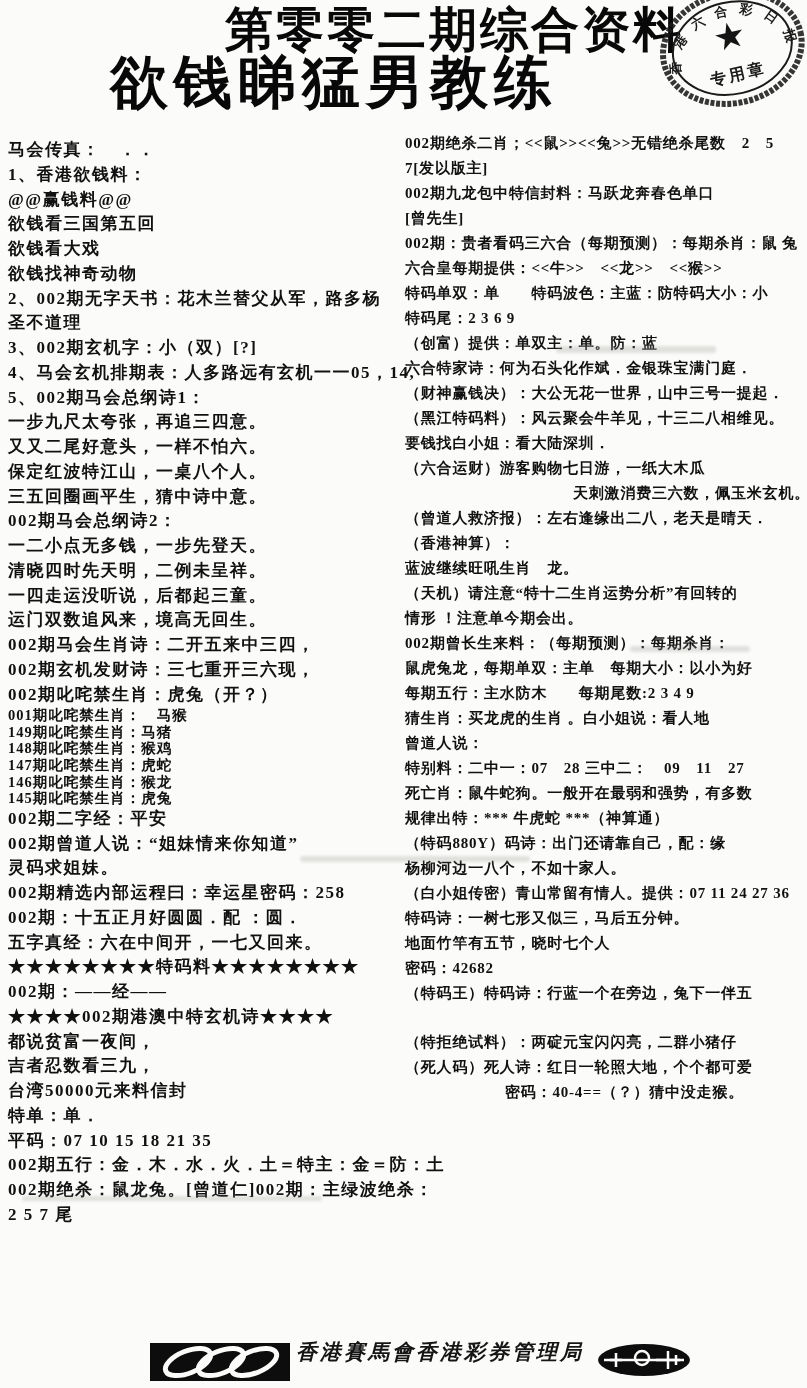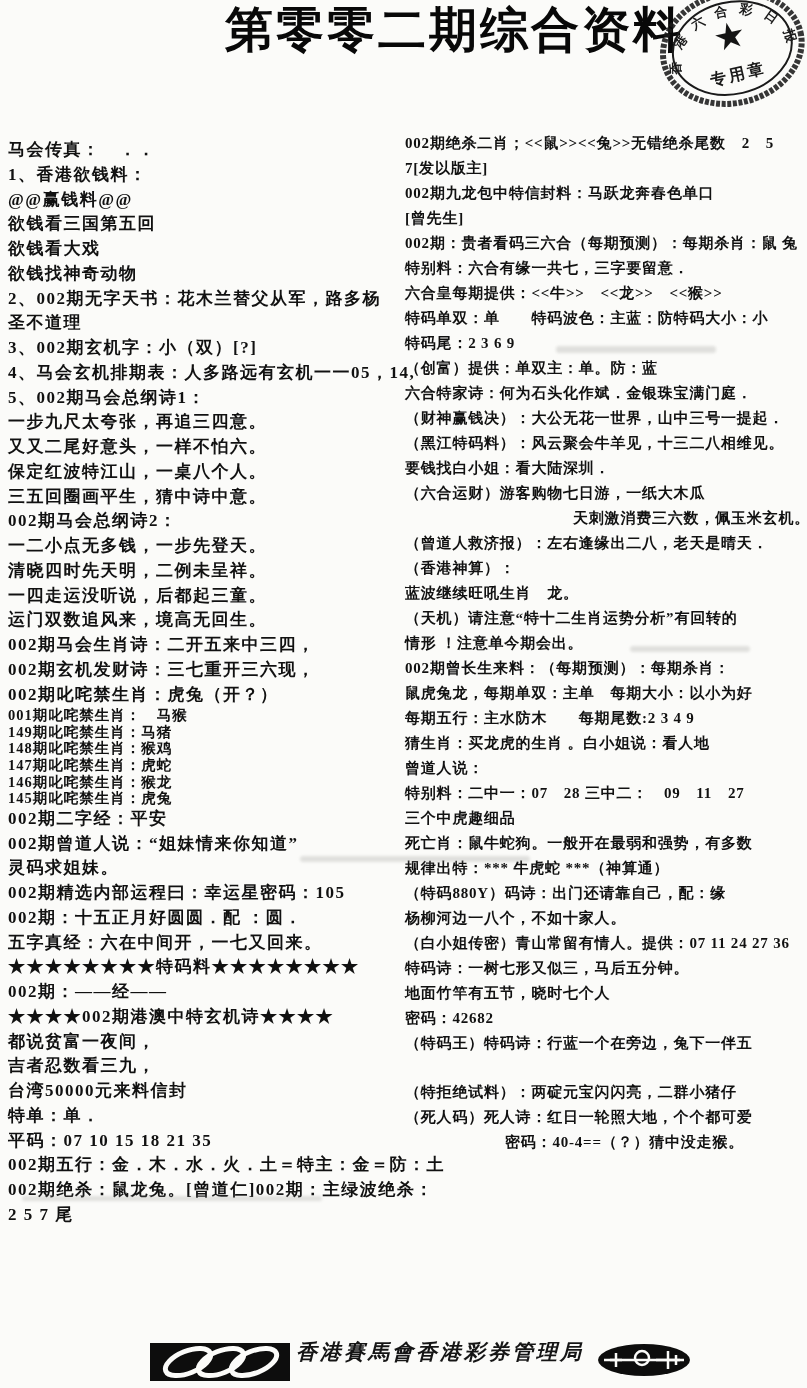--- a/index.html
+++ b/index.html
@@ -64,20 +64,21 @@
     font-weight:900;font-size:13px;letter-spacing:0.5px;
     color:#101010;white-space:nowrap;
   }
 </style>
 </head>
 <body>
 
 <div class="page">
 
   <div class="title1">第零零二期综合资料</div>
+  <div class="title2">欲钱睇猛男教练</div>
 
   <div class="stamp">
     <svg width="150" height="122" viewBox="0 0 150 122">
       <ellipse cx="75" cy="58" rx="70" ry="55" fill="none" stroke="#1a1a1a" stroke-width="6" stroke-dasharray="4 1.6" opacity="0.88"></ellipse>
       <ellipse cx="75" cy="58" rx="60" ry="46" fill="none" stroke="#1a1a1a" stroke-width="2"></ellipse>
       <path id="stamp-arc" d="M 22 78 A 55 42 0 1 1 128 78" fill="none"></path>
       <text font-size="13" font-weight="bold" fill="#1a1a1a" font-family="Liberation Serif, DejaVu Serif, serif" letter-spacing="11">
         <textPath href="#stamp-arc" startOffset="6">香港六合彩日报社</textPath>
       </text>
       <text x="75" y="58" text-anchor="middle" font-size="36" fill="#141414">★</text>
@@ -111,42 +112,41 @@
       <div class="line">002期叱咤禁生肖：虎兔（开？）</div>
       <div class="line small">001期叱咤禁生肖：　马猴</div>
       <div class="line small">149期叱咤禁生肖：马猪</div>
       <div class="line small">148期叱咤禁生肖：猴鸡</div>
       <div class="line small">147期叱咤禁生肖：虎蛇</div>
       <div class="line small">146期叱咤禁生肖：猴龙</div>
       <div class="line small">145期叱咤禁生肖：虎兔</div>
       <div class="line">002期二字经：平安</div>
       <div class="line">002期曾道人说：“姐妹情来你知道”</div>
       <div class="line">灵码求姐妹。</div>
-      <div class="line">002期精选内部运程曰：幸运星密码：105</div>
+      <div class="line">002期精选内部运程曰：幸运星密码：258</div>
       <div class="line">002期：十五正月好圆圆．配 ：圆．</div>
       <div class="line">五字真经：六在中间开，一七又回来。</div>
       <div class="line">★★★★★★★★特码料★★★★★★★★</div>
       <div class="line">002期：——经——</div>
       <div class="line">★★★★002期港澳中特玄机诗★★★★</div>
       <div class="line">都说贫富一夜间，</div>
       <div class="line">吉者忍数看三九，</div>
       <div class="line">台湾50000元来料信封</div>
       <div class="line">特单：单．</div>
       <div class="line">平码：07 10 15 18 21 35</div>
       <div class="line">002期五行：金．木．水．火．土＝特主：金＝防：土</div>
       <div class="line">002期绝杀：鼠龙兔。[曾道仁]002期：主绿波绝杀：</div>
       <div class="line">2 5 7 尾</div>
     </div>
   <div id="right-col" class="col col-right">
       <div class="line">002期绝杀二肖；&lt;&lt;鼠&gt;&gt;&lt;&lt;兔&gt;&gt;无错绝杀尾数　2　5</div>
       <div class="line">7[发以版主]</div>
       <div class="line">002期九龙包中特信封料：马跃龙奔春色单口</div>
       <div class="line">[曾先生]</div>
       <div class="line">002期：贵者看码三六合（每期预测）：每期杀肖：鼠 兔</div>
-      <div class="line">特别料：六合有缘一共七，三字要留意．</div>
       <div class="line">六合皇每期提供：&lt;&lt;牛&gt;&gt;　&lt;&lt;龙&gt;&gt;　&lt;&lt;猴&gt;&gt;</div>
       <div class="line">特码单双：单　　特码波色：主蓝：防特码大小：小</div>
       <div class="line">特码尾：2 3 6 9</div>
       <div class="line">（创富）提供：单双主：单。防：蓝</div>
       <div class="line">六合特家诗：何为石头化作斌．金银珠宝满门庭．</div>
       <div class="line">（财神赢钱决）：大公无花一世界，山中三号一提起．</div>
       <div class="line">（黑江特码料）：风云聚会牛羊见，十三二八相维见。</div>
       <div class="line">要钱找白小姐：看大陆深圳．</div>
       <div class="line">（六合运财）游客购物七日游，一纸大木瓜</div>
       <div class="line ind-170">天刺激消费三六数，佩玉米玄机。</div>
@@ -154,21 +154,20 @@
       <div class="line">（香港神算）：</div>
       <div class="line">蓝波继续旺吼生肖　龙。</div>
       <div class="line">（天机）请注意“特十二生肖运势分析”有回转的</div>
       <div class="line">情形 ！注意单今期会出。</div>
       <div class="line">002期曾长生来料：（每期预测）：每期杀肖：</div>
       <div class="line">鼠虎兔龙，每期单双：主单　每期大小：以小为好</div>
       <div class="line">每期五行：主水防木　　每期尾数:2 3 4 9</div>
       <div class="line">猜生肖：买龙虎的生肖 。白小姐说：看人地</div>
       <div class="line">曾道人说：</div>
       <div class="line">特别料：二中一：07　28 三中二：　09　11　27</div>
-      <div class="line">三个中虎趣细品</div>
       <div class="line">死亡肖：鼠牛蛇狗。一般开在最弱和强势，有多数</div>
       <div class="line">规律出特：*** 牛虎蛇 ***（神算通）</div>
       <div class="line">（特码880Y）码诗：出门还请靠自己，配：缘</div>
       <div class="line">杨柳河边一八个，不如十家人。</div>
       <div class="line">（白小姐传密）青山常留有情人。提供：07 11 24 27 36</div>
       <div class="line">特码诗：一树七形又似三，马后五分钟。</div>
       <div class="line">地面竹竿有五节，晓时七个人</div>
       <div class="line">密码：42682</div>
       <div class="line">（特码王）特码诗：行蓝一个在旁边，兔下一伴五</div>
       <div class="line gap-before">（特拒绝试料）：两碇元宝闪闪亮，二群小猪仔</div>

